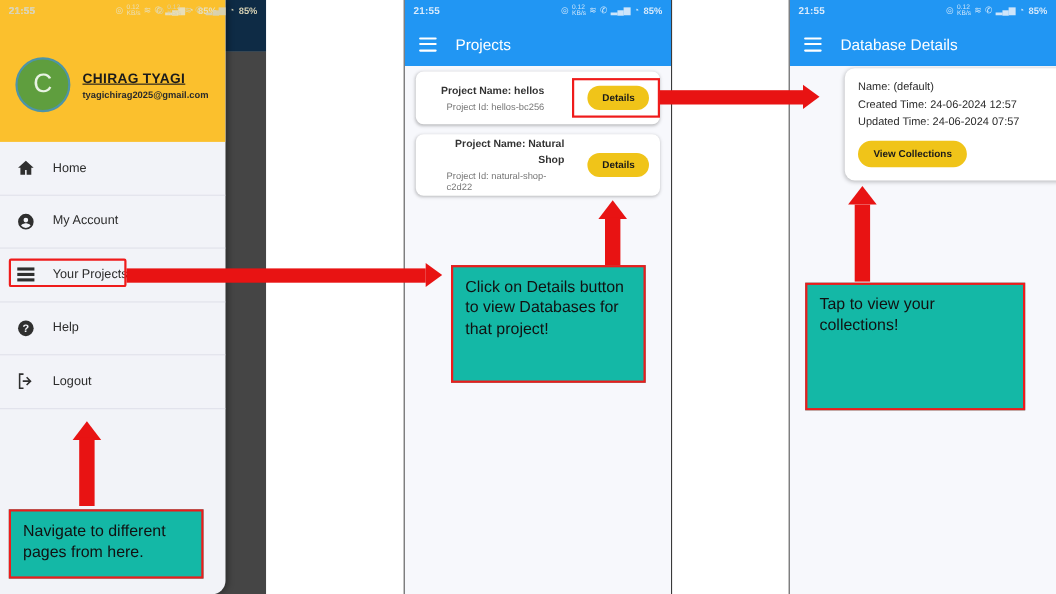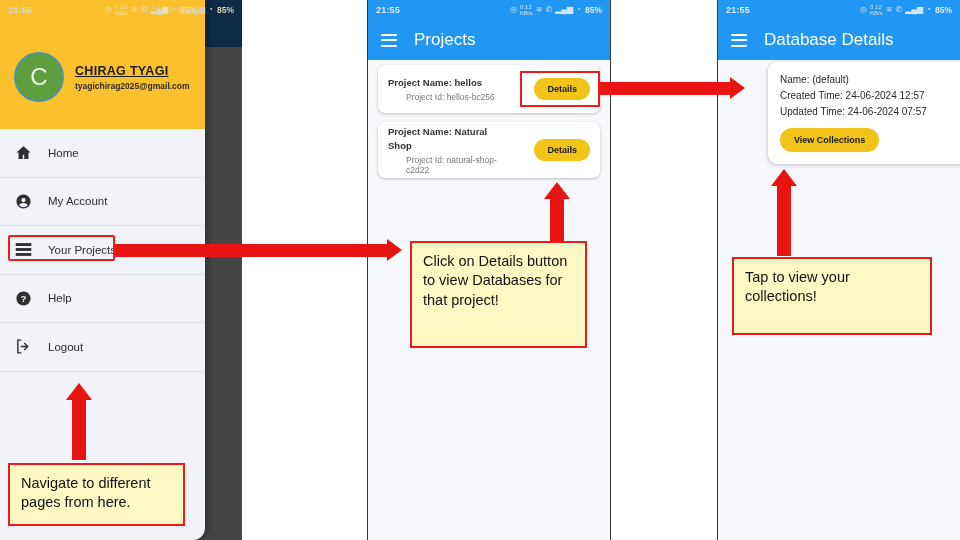--- a/index.html
+++ b/index.html
@@ -51,38 +51,38 @@
   .menu-item .mi-label{margin-left:14px;font-size:11.5px;color:#2c2c2c;}
   .hl-box{position:absolute;left:8px;top:235px;width:107px;height:26px;
     border:2px solid #ef1b1b;box-sizing:border-box;border-radius:2px;z-index:6;}
 
   
   #panel2{left:368px;width:242px;}
   .appbar{position:absolute;left:0;top:20px;width:100%;height:40px;background:#2196f3;
     display:flex;align-items:center;padding-left:13px;box-sizing:border-box;}
   .hamburger{width:16px;height:13px;display:flex;flex-direction:column;justify-content:space-between;}
   .hamburger i{display:block;height:2px;background:#fff;border-radius:1px;}
-  .appbar-title{margin-left:17px;color:#fff;font-size:17px;font-weight:400;}
+  .appbar-title{margin-left:17px;color:#fff;font-size:14px;font-weight:400;}
 
   .proj-card{position:absolute;left:10px;width:222px;background:#fff;border-radius:7px;
     box-shadow:0 1px 3px rgba(0,0,0,.25);box-sizing:border-box;}
-  .proj-name{font-size:9.5px;font-weight:700;color:#333;line-height:1.45;}
+  .proj-name{font-size:9.5px;font-weight:700;color:#333;line-height:1.45;text-align:right;}
   .proj-id{font-size:8.5px;color:#777;margin-top:2px;padding-left:18px;}
   .btn-yellow{background:#f0c419;border:none;border-radius:14px;color:#1a1a1a;
     font-size:9px;font-weight:700;padding:6px 13px;cursor:pointer;}
   .btn-yellow.lg{border-radius:16px;padding:7px 14px;}
 
   
   #panel3{left:718px;width:242px;}
   .db-card{position:absolute;left:12px;top:62px;width:218px;background:#fff;border-radius:9px;
     box-shadow:0 1px 4px rgba(0,0,0,.25);padding:10px 12px 12px 12px;box-sizing:border-box;margin-left:38px;}
   .db-line{font-size:10px;color:#2b2b2b;line-height:1.62;}
 
   
-  .note{position:absolute;border:2px solid #ef1b1b;background:#fef9c3;box-sizing:border-box;
+  .note{position:absolute;border:2px solid #ef1b1b;background:#14b8a6;box-sizing:border-box;
     padding:9px 11px;color:#111;font-size:14.5px;line-height:1.33;z-index:20;}
   .ann-line{position:absolute;background:#e81313;z-index:15;}
   .ann-head{position:absolute;width:0;height:0;z-index:15;}
   .ann-head.right{border-top:11px solid transparent;border-bottom:11px solid transparent;border-left:15px solid #e81313;}
   .ann-head.up{border-left:13px solid transparent;border-right:13px solid transparent;border-bottom:17px solid #e81313;}
 </style>
 </head>
 <body>
 
 <div class="canvas">
@@ -276,15 +276,15 @@
       <div class="db-line">Updated Time: 24-06-2024 07:57</div>
       <button class="btn-yellow lg" style="margin-top:7px;">View Collections</button>
     </div>
   </div>
 
   <div class="ann-line" style="left:600px;top:82px;width:130px;height:13px;"></div>
   <div class="ann-head right" style="left:730px;top:77px;"></div>
 
   <div class="ann-head up" style="left:771px;top:169px;"></div>
   <div class="ann-line" style="left:777px;top:186px;width:14px;height:70px;"></div>
-  <div class="note" style="left:732px;top:257px;width:200px;height:78px;">Tap to view your collections!</div>
+  <div class="note" style="left:732px;top:257px;width:200px;height:116px;">Tap to view your collections!</div>
 
 </div>
 
 </body></html>

